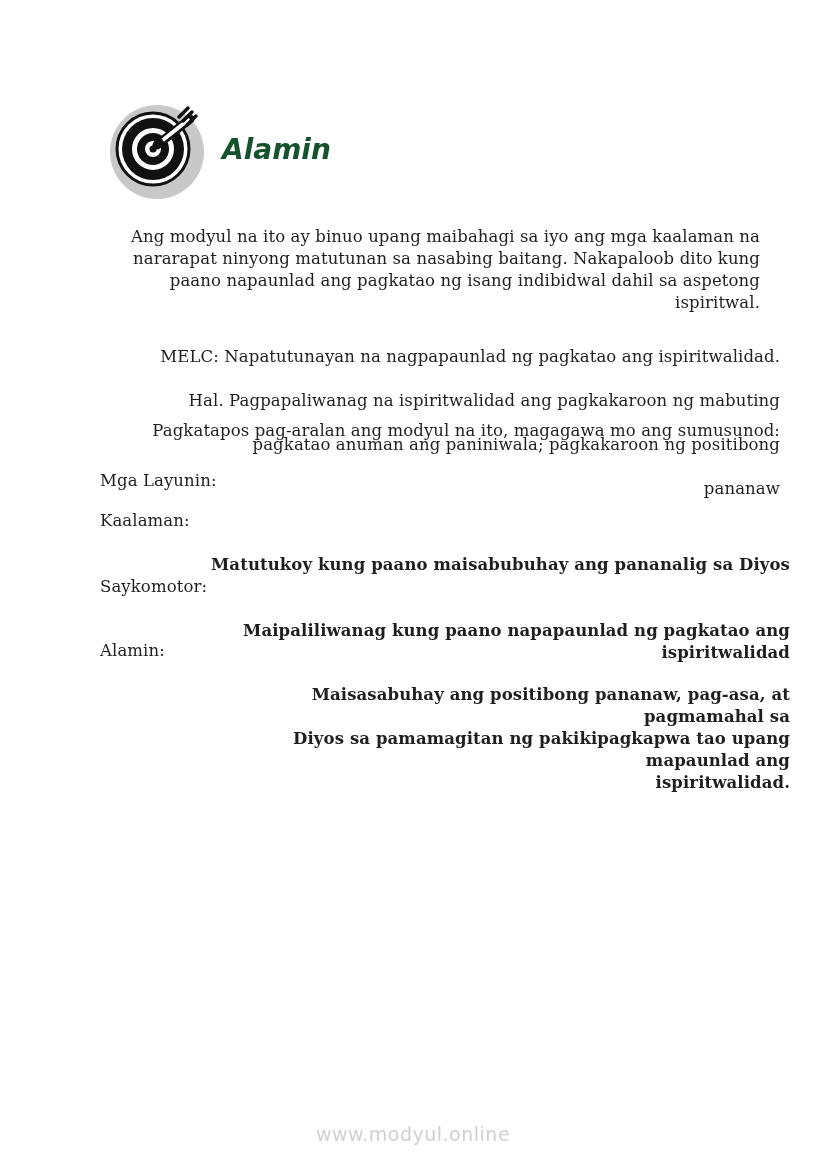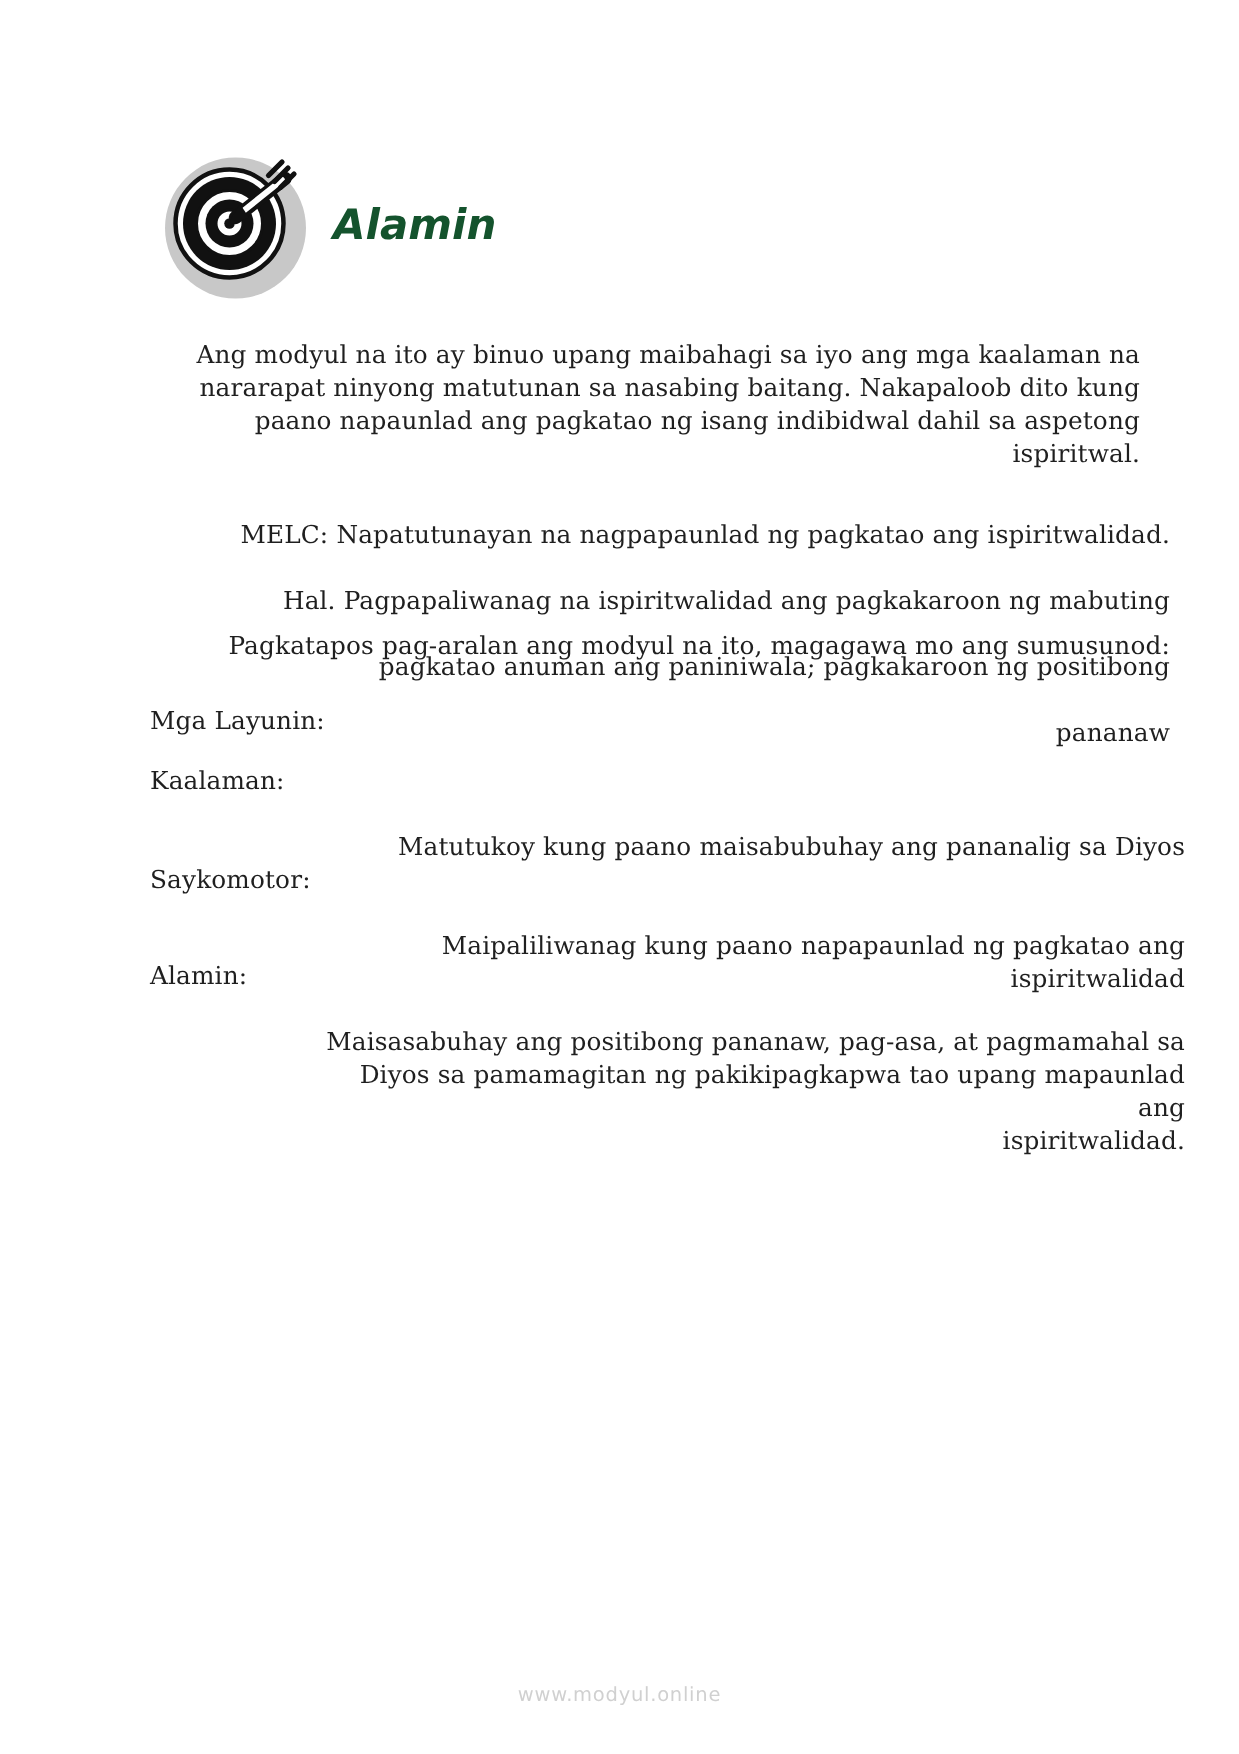--- a/index.html
+++ b/index.html
@@ -32,29 +32,29 @@
   }
   .intro   { left: 100px; top: 226px; width: 660px; }
   .melc    { left: 100px; top: 324px; width: 680px; }
   .melc-line { white-space: pre; }
   .melc-line.l1 { margin-left: 52px; }
   .melc-line.l2, .melc-line.l3 { margin-left: 78px; }
   .after-study { left: 100px; top: 420px; width: 680px; }
   .objectives-heading { left: 100px; top: 470px; }
   .obj-row { left: 100px; width: 690px; }
   .obj-row .obj-label { position: absolute; left: 0; top: 0; }
-  .obj-row .obj-desc  { margin-left: 110px; }
+  .obj-row .obj-desc  { margin-left: 110px; font-weight: bold; }
   .row-kaalaman   { top: 510px; }
   .row-saykomotor { top: 576px; }
   .row-apektiv    { top: 640px; }
   .watermark {
     left: 0; right: 0; top: 1123px;
     text-align: center;
     font-family: "DejaVu Sans", sans-serif;
-    font-size: 13px;
+    font-size: 19px;
     color: #d0d0d0;
     letter-spacing: 0.5px;
   }
 </style>
 </head>
 <body>
 
 <div class="page">
 
   <div class="abs icon-wrap">

